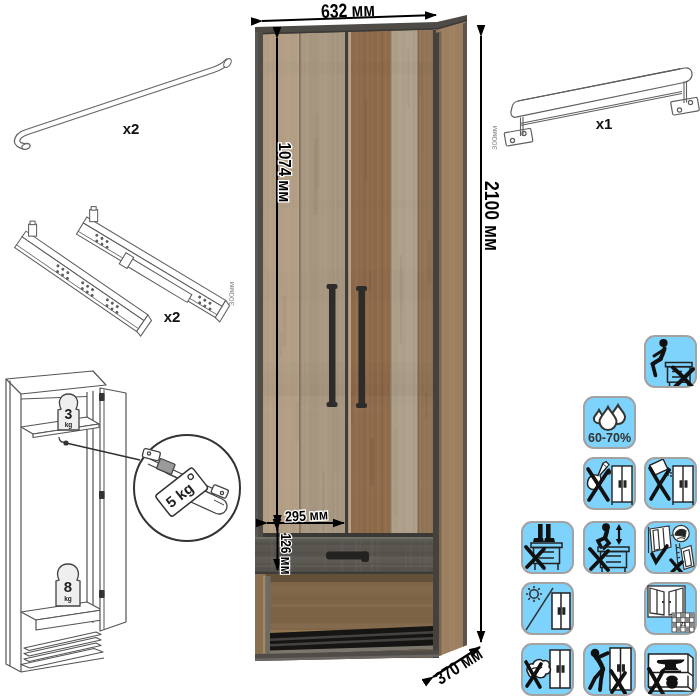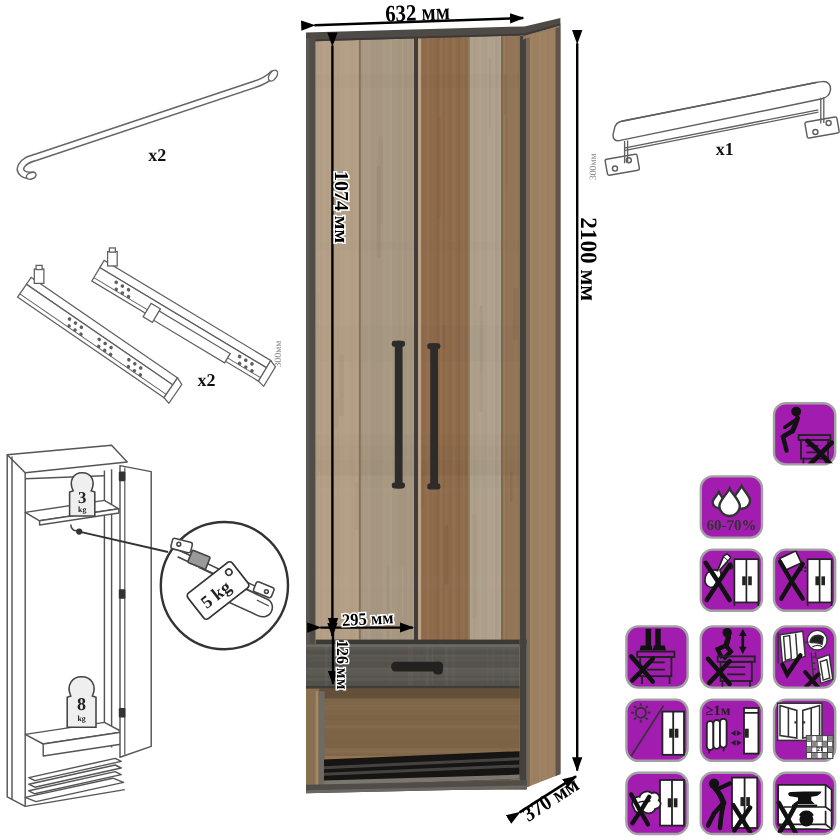--- a/index.html
+++ b/index.html
@@ -1,18 +1,18 @@
 <!DOCTYPE html>
 <html><head>
 <meta charset="utf-8">
 <style>
 html,body{margin:0;padding:0}
-.page{position:relative;width:700px;height:700px;background:#fff;font-family:Liberation Serif, serif;overflow:hidden}
+.page{position:relative;width:700px;height:700px;background:#fff;font-family:Liberation Sans, sans-serif;overflow:hidden}
 .abs{position:absolute}
-.icon{position:absolute;width:53px;height:53px;border:2px solid #a2a2a2;border-radius:11px;background:#a21caf;box-sizing:border-box}
+.icon{position:absolute;width:53px;height:53px;border:2px solid #a2a2a2;border-radius:11px;background:#7dd3fc;box-sizing:border-box}
 .icon svg{position:absolute;left:0;top:0}
 </style>
 </head>
 <body>
 <div class="page">
 
 <svg class="abs" style="left:0;top:0" width="700" height="700" viewBox="0 0 700 700">
 
 <rect x="263" y="28" width="37" height="509" fill="rgb(168,146,120)"></rect>
 <rect x="263.0" y="28" width="1.6" height="509" fill="rgb(161,140,114)" opacity="0.58"></rect>
@@ -607,42 +607,20 @@
   </g>
   <g stroke="#222" stroke-width="1.5" fill="#fff">
     <rect x="29" y="9" width="18" height="36"></rect>
     <path d="M38,9 L38,45"></path>
     <rect x="35.4" y="24" width="1.6" height="6" fill="#222"></rect>
     <rect x="40" y="24" width="1.6" height="6" fill="#222"></rect>
   </g>
 </svg>
     </div>
 
-<div class="icon" style="left:583px;top:582px">
-      <svg width="49" height="49" viewBox="0 0 49 49">
-  <text x="3" y="12" font-size="12" font-weight="bold" fill="#222">≥1м</text>
-  <g stroke="#222" stroke-width="1.5" fill="#fff">
-    <rect x="4" y="17" width="5.5" height="24" rx="2.7"></rect>
-    <rect x="9.5" y="16" width="5.5" height="24" rx="2.7"></rect>
-    <rect x="15" y="15" width="5.5" height="24" rx="2.7"></rect>
-    <path d="M6,41 L6,44 M18,39 L18,42"></path>
-  </g>
-  <g fill="#222">
-    <polygon points="24,27 28,24.6 28,29.4"></polygon>
-          <polygon points="33,27 29,24.6 29,29.4"></polygon>
-    <polygon points="24,35 28,32.6 28,37.4"></polygon>
-          <polygon points="33,35 29,32.6 29,37.4"></polygon>
-  </g>
-  <g stroke="#222" stroke-width="1.5" fill="#fff">
-    <rect x="35" y="6" width="12" height="38"></rect>
-    <path d="M35,10 L47,10"></path>
-    <rect x="36.6" y="24" width="1.6" height="6" fill="#222"></rect>
-  </g>
-</svg>
-    </div>
 
 <div class="icon" style="left:644px;top:582px">
       <svg width="49" height="49" viewBox="0 0 49 49">
   <g stroke="#333" stroke-width="1.3" fill="#fff">
     <rect x="2" y="2" width="37" height="31"></rect>
     <polygon points="4,4 18,8 18,31 4,29"></polygon>
     <polygon points="37,4 23,8 23,31 37,29"></polygon>
     <path d="M11,5.8 L11,30 M30,5.8 L30,30"></path>
     <path d="M16,18 L18,18 M23,18 L25,18" stroke-width="2"></path>
   </g>

